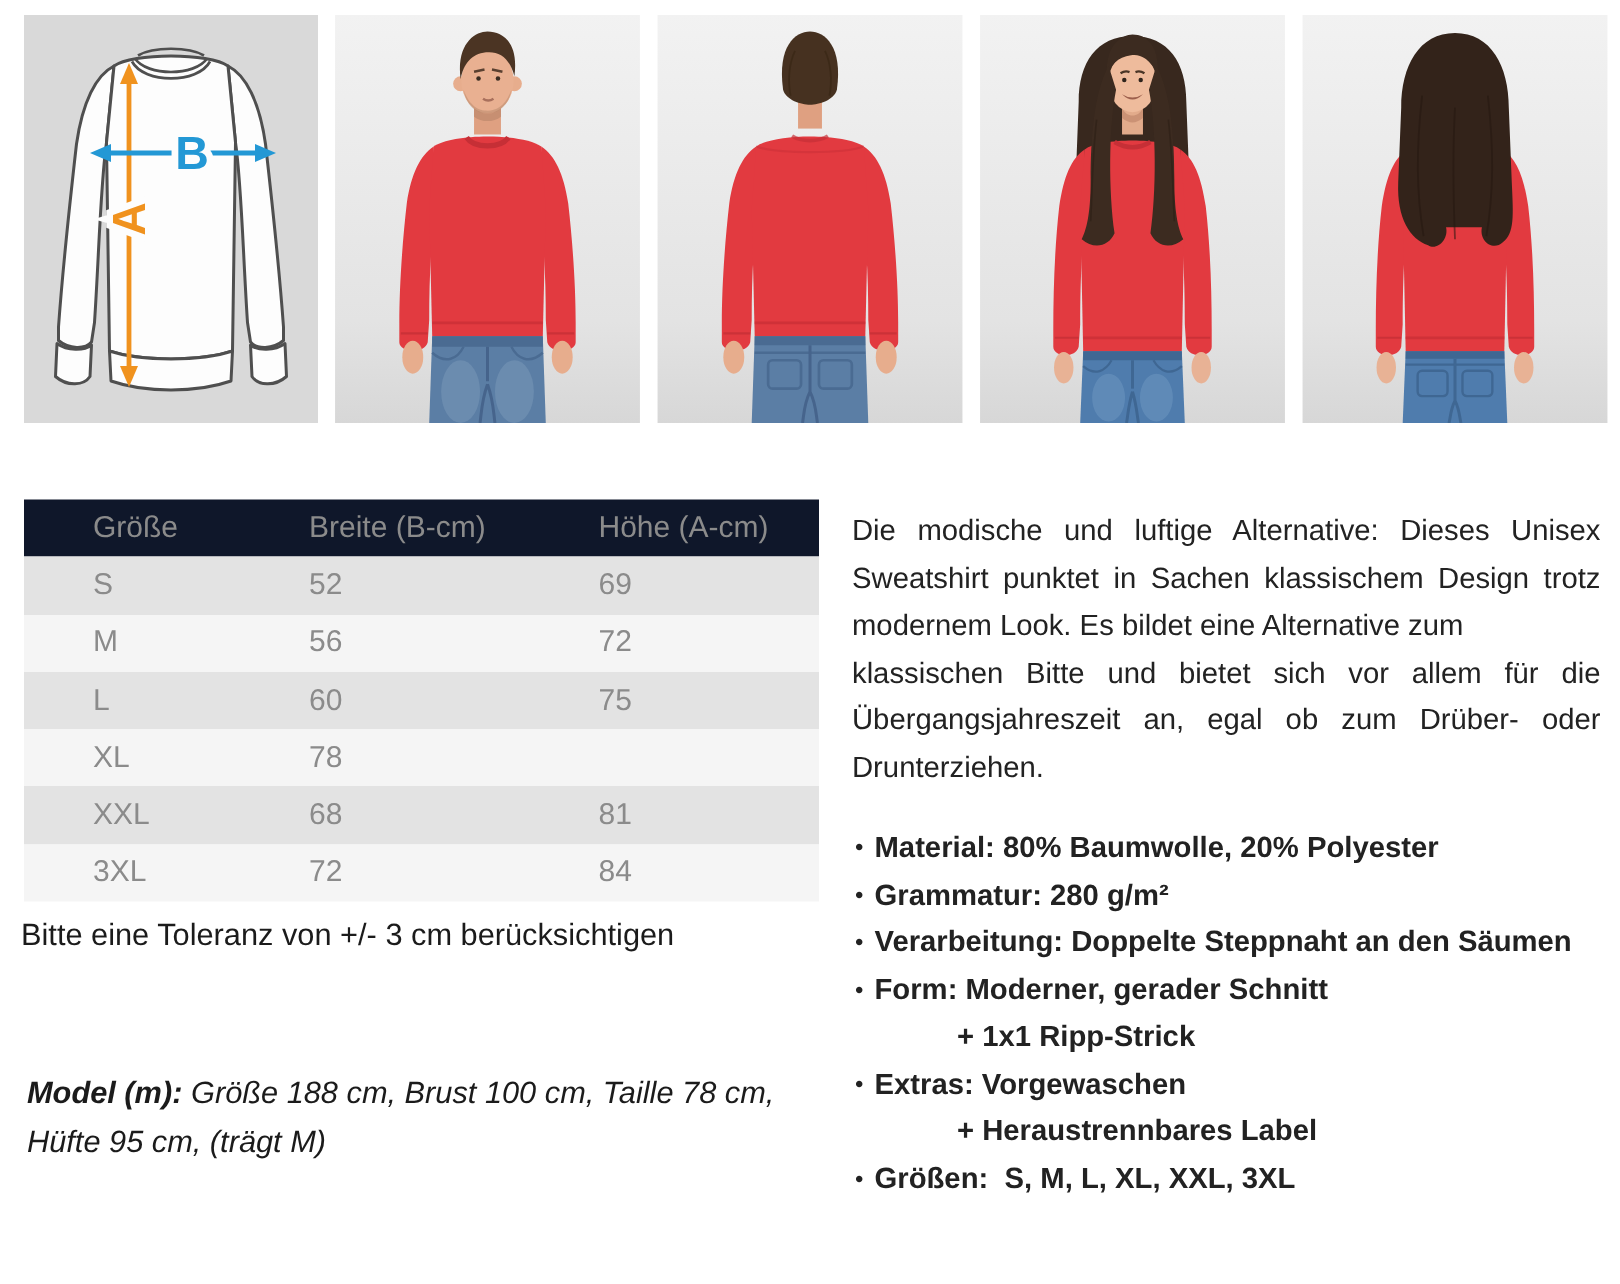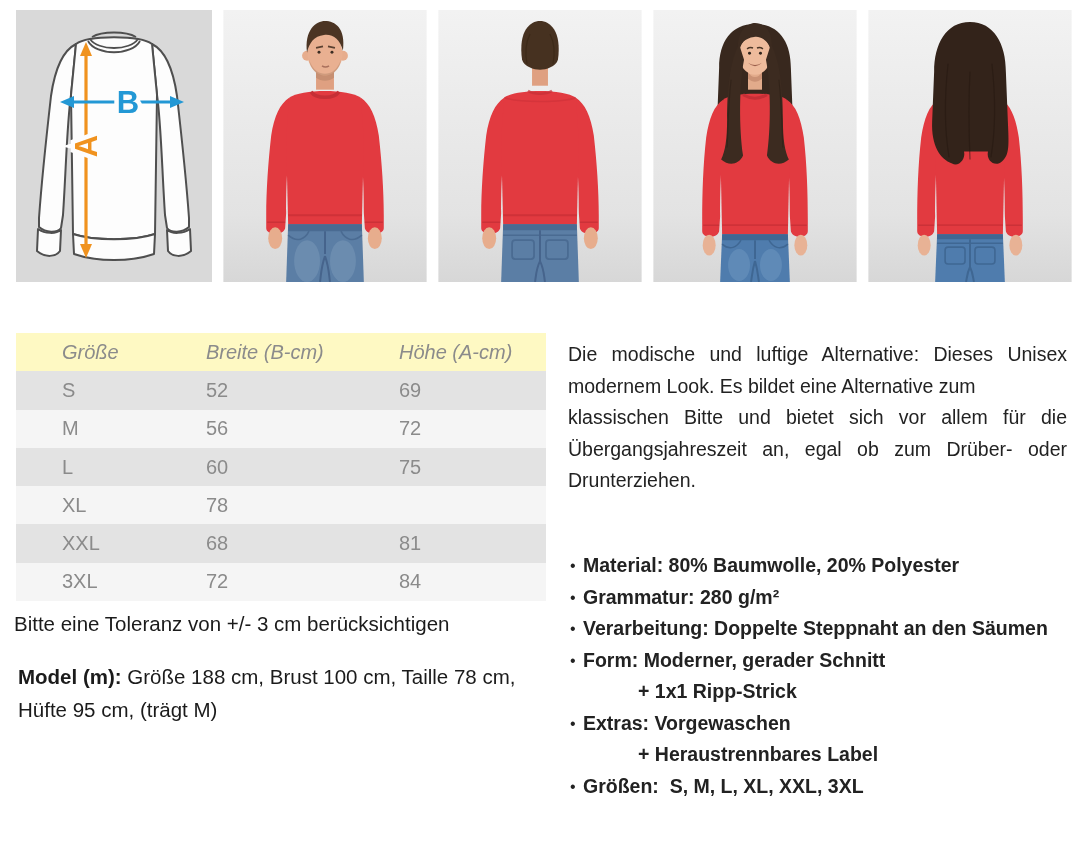--- a/index.html
+++ b/index.html
@@ -12,29 +12,29 @@
   .tile { height:272px; overflow:hidden; }
   .tile svg { display:block; width:100%; height:100%; }
   .tile-diagram { width:196px; }
   .tile-photo { width:204px; }
 
   
   .size-table { position:absolute; left:16px; top:333px; width:530px;
                 font-size:20px; color:#8b8b8b; }
   .tr { display:grid; grid-template-columns:190px 193px 147px; height:38.3px; align-items:center; }
   .tr .c1 { padding-left:46px; }
-  .tr-head { background:#fef9c3;font-style:italic; }
+  .tr-head { background:#0f172a; }
   .tr-odd  { background:#e3e3e3; }
   .tr-even { background:#f5f5f5; }
 
   
   .tolerance { position:absolute; left:14px; top:612px; font-size:20.5px; color:#1b1b1b; }
   .model-block { position:absolute; left:18px; width:530px; font-size:20.5px;
                  line-height:33px; color:#1b1b1b; }
-  .model-m { top:660px; }
+  .model-m { top:712px;font-style:italic; }
   .model-w { top:772px; }
   .model-label { font-weight:bold; }
 
   
   .desc { position:absolute; left:568px; top:339px; width:499px;
           font-size:19.5px; color:#222222; }
   .desc-line { height:31.6px; line-height:31.6px; white-space:nowrap; }
   .desc-line.just { text-align:justify; text-align-last:justify; }
 
   .features { position:absolute; left:566px; top:550px; width:512px;
@@ -270,20 +270,21 @@
   <div class="tolerance">Bitte eine Toleranz von +/- 3 cm berücksichtigen</div>
 
   <div class="model-block model-m">
     <div><span class="model-label">Model (m):</span><span> Größe 188 cm, Brust 100 cm, Taille 78 cm,</span></div>
     <div>Hüfte 95 cm, (trägt M)</div>
   </div>
 
 
   <div class="desc">
     <div class="desc-line just">Die modische und luftige Alternative: Dieses Unisex</div>
+    <div class="desc-line just">Sweatshirt punktet in Sachen klassischem Design trotz</div>
     <div class="desc-line">modernem Look. Es bildet eine Alternative zum</div>
     <div class="desc-line just">klassischen Bitte und bietet sich vor allem für die</div>
     <div class="desc-line just">Übergangsjahreszeit an, egal ob zum Drüber- oder</div>
     <div class="desc-line">Drunterziehen.</div>
   </div>
 
   <div class="features">
     <div class="feature">
       <span class="bullet">•</span>
       <div class="ftext">

